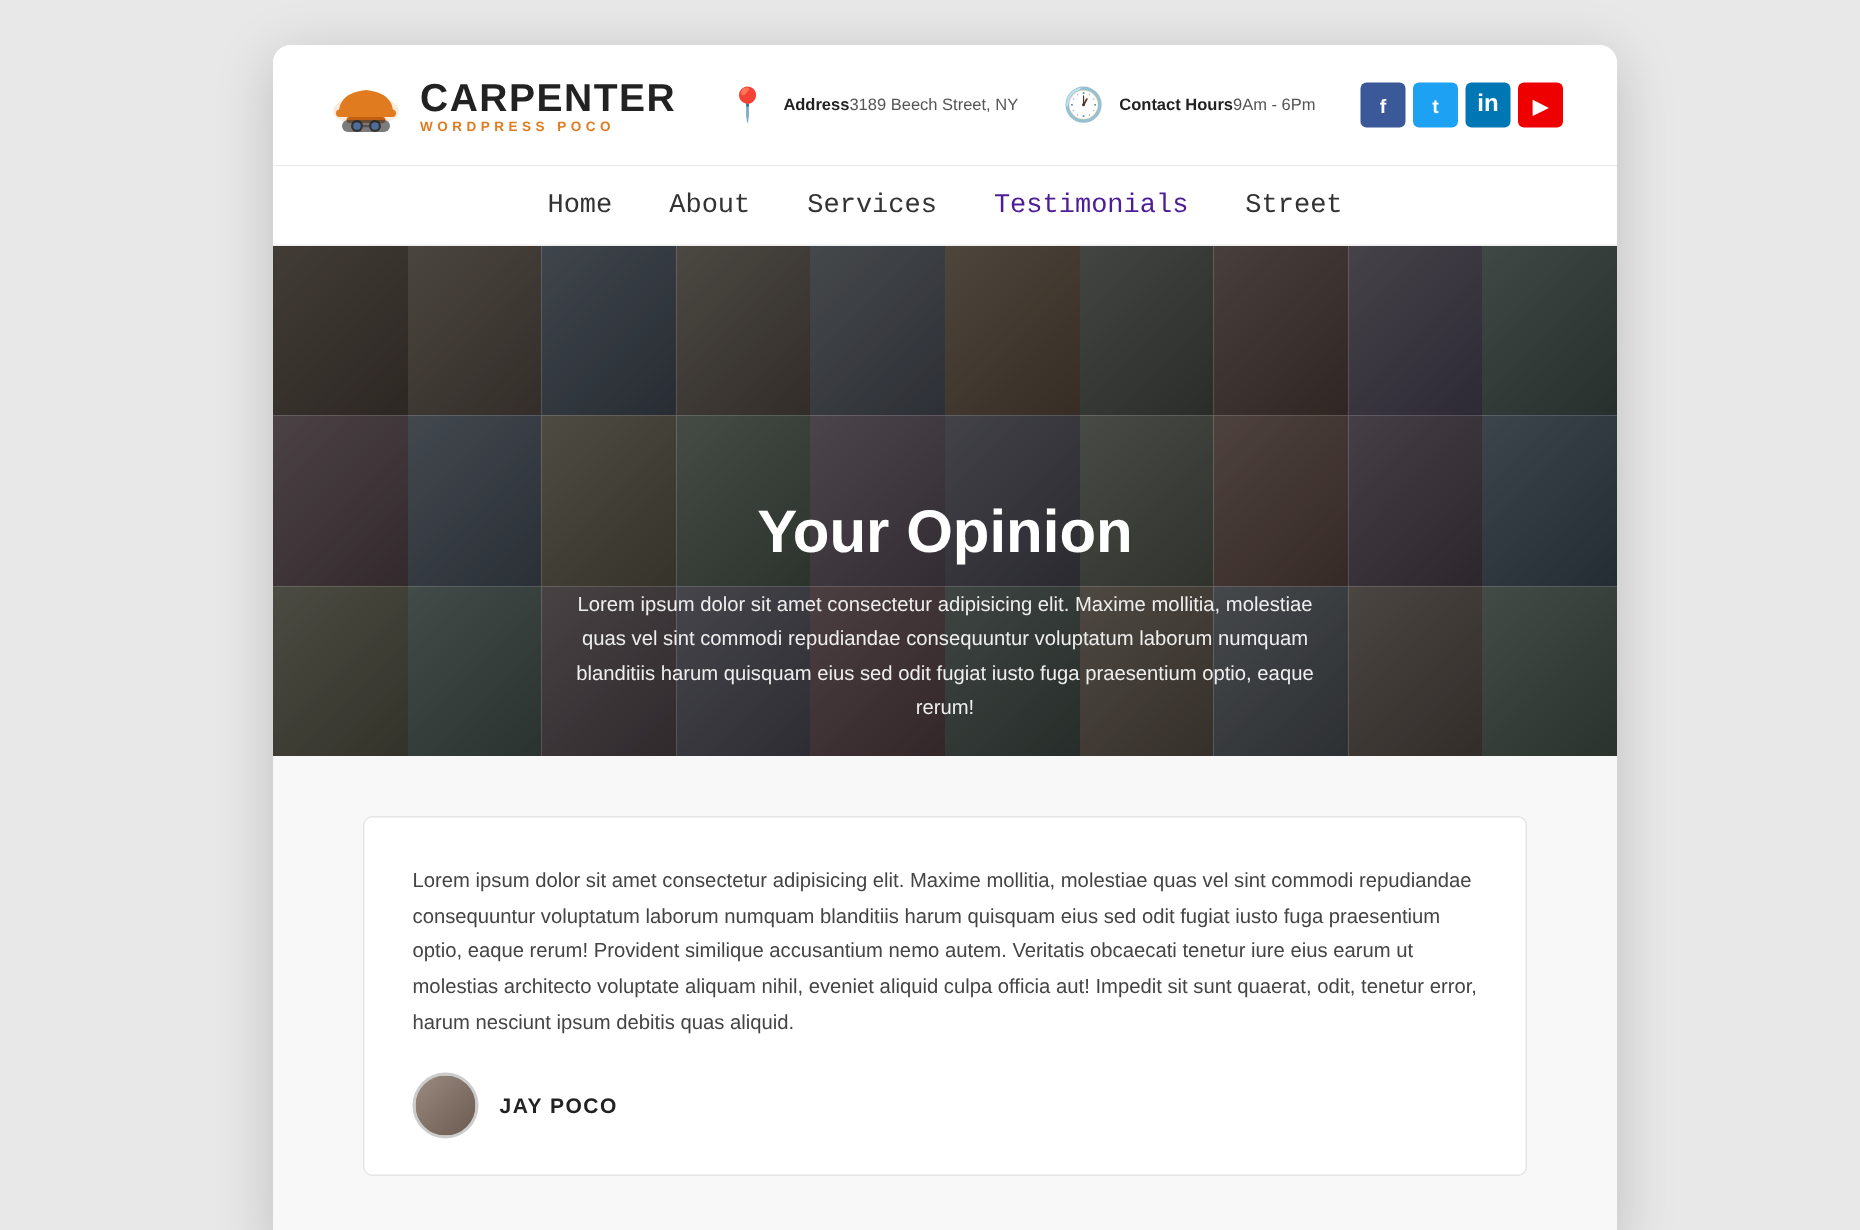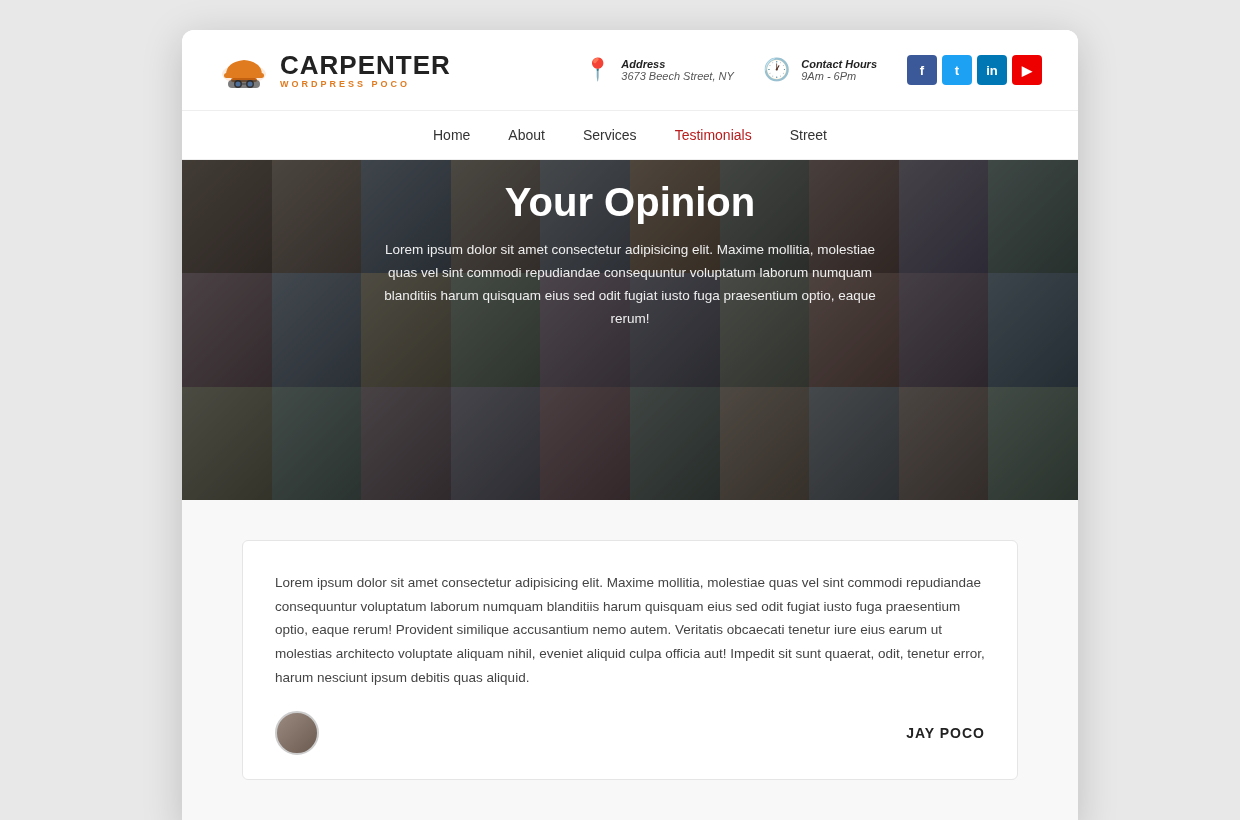--- a/index.html
+++ b/index.html
@@ -65,22 +65,21 @@
     .info-item {
       display: flex;
       align-items: center;
       gap: 10px;
     }
     .info-icon {
       font-size: 22px;
     }
     .info-text-wrap {
       display: flex;
-      flex-direction: column;
-      font-style: italic;
+      flex-direction: row;
     }
     .info-label {
       font-size: 11px;
       font-weight: 700;
       color: #222;
     }
     .info-value {
       font-size: 11px;
       color: #555;
     }
@@ -109,28 +108,29 @@
     .site-nav {
       display: flex;
       justify-content: center;
       align-items: center;
       gap: 38px;
       padding: 16px 0;
       background: #fff;
       border-bottom: 1px solid #eee;
     }
     .nav-item {
-      font-size: 14px;
+      font-size: 18px;
       color: #333;
       text-decoration: none;
       cursor: pointer;
       font-weight: 500;
+      font-family: Liberation Mono, monospace;
     }
     .nav-item.active {
-      color: #b91c1c;
+      color: #4c1d95;
     }
 
     
     .hero-section {
       position: relative;
       height: 340px;
       overflow: hidden;
     }
     .mosaic-grid {
       display: grid;
@@ -183,21 +183,21 @@
     .face-29 { background: linear-gradient(135deg, #c8b8b0 0%, #887870 100%); }
     .face-30 { background: linear-gradient(135deg, #b0c8b8 0%, #708878 100%); }
 
     .hero-overlay {
       position: absolute;
       inset: 0;
       background: rgba(0,0,0,0.42);
       display: flex;
       flex-direction: column;
       align-items: center;
-      justify-content: flex-start;
+      justify-content: flex-end;
       padding: 20px;
       text-align: center;
       z-index: 10;
     }
     .hero-title {
       font-size: 40px;
       font-weight: 800;
       color: #fff;
       margin-bottom: 14px;
     }
@@ -223,22 +223,21 @@
     }
     .testimonial-text {
       font-size: 13.5px;
       color: #444;
       line-height: 1.75;
       margin-bottom: 22px;
     }
     .testimonial-author {
       display: flex;
       align-items: center;
-      gap: 29px;
-      justify-content: space-between;
+      gap: 14px;
     }
     .author-avatar {
       width: 44px;
       height: 44px;
       border-radius: 50%;
       background: linear-gradient(135deg, #b0a090, #7a6a60);
       overflow: hidden;
       display: flex;
       align-items: center;
       justify-content: center;
@@ -287,34 +286,34 @@
         <span class="logo-main">CARPENTER</span>
         <span class="logo-sub">WORDPRESS POCO</span>
       </div>
     </div>
 
     <div class="header-info">
       <div class="info-item">
         <span class="info-icon" style="color:#e07b20;">📍</span>
         <div class="info-text-wrap">
           <span class="info-label">Address</span>
-          <span class="info-value">3673 Beech Street, NY</span>
+          <span class="info-value">3189 Beech Street, NY</span>
         </div>
       </div>
       <div class="info-item">
         <span class="info-icon" style="color:#e07b20;">🕐</span>
         <div class="info-text-wrap">
           <span class="info-label">Contact Hours</span>
           <span class="info-value">9Am - 6Pm</span>
         </div>
       </div>
       <div class="social-icons">
         <div class="social-btn social-fb">f</div>
         <div class="social-btn social-tw">t</div>
-        <div class="social-btn social-li" style="font-size:13px;">in</div>
+        <div class="social-btn social-li" style="font-size:16px;">in</div>
         <div class="social-btn social-yt">▶</div>
       </div>
     </div>
   </header>
 
   <nav class="site-nav">
     <a class="nav-item">Home</a>
     <a class="nav-item">About</a>
     <a class="nav-item">Services</a>
     <a class="nav-item active">Testimonials</a>

